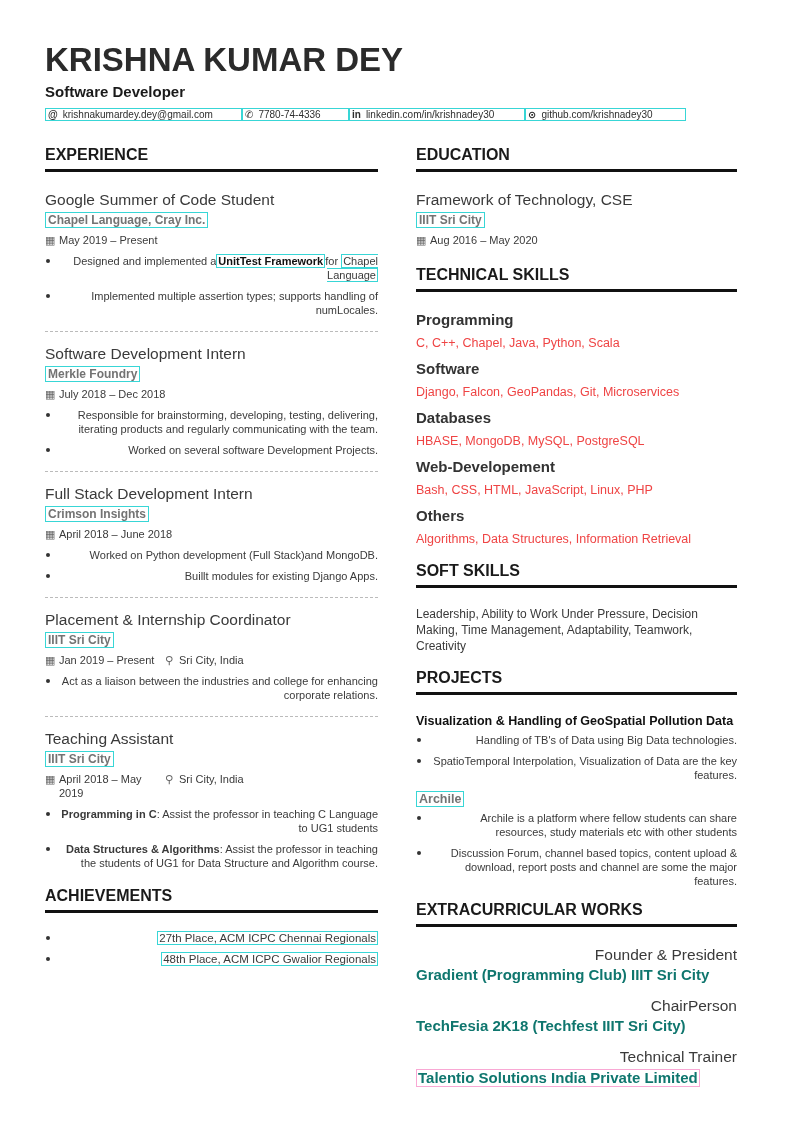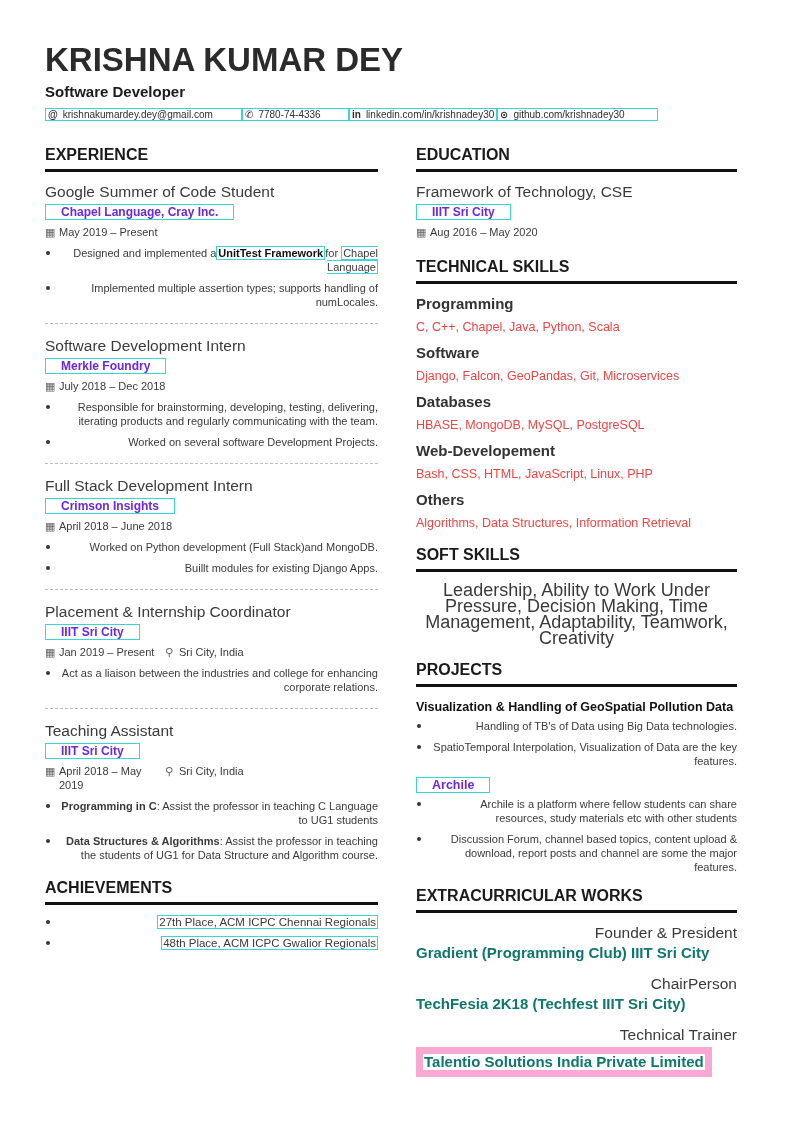--- a/index.html
+++ b/index.html
@@ -7,55 +7,55 @@
   body { font-family: "Liberation Sans", "DejaVu Sans", sans-serif; color: #2e2e2e; position: relative; overflow: hidden; }
   .header { position: absolute; left: 45px; top: 38px; width: 700px; }
   .name { font-size: 33px; font-weight: bold; color: #2b2b2b; letter-spacing: 0px; line-height: 44px; }
   .tagline { font-size: 15px; font-weight: bold; color: #1a1a1a; margin-top: 0px; line-height: 20px; }
   .contacts { display: flex; margin-top: 6px; height: 14px; }
   .contact { font-size: 10px; color: #2e2e2e; border: 1px solid #38d6d6; height: 13px; line-height: 11px; padding: 0 2px; display: flex; align-items: center; gap: 5px; }
   .contact .ic { font-size: 10px; font-weight: bold; }
   .col { position: absolute; top: 145px; }
   .col-left { left: 45px; width: 333px; }
   .col-right { left: 416px; width: 321px; }
-  .sec-title { font-size: 16px; font-weight: bold; color: #1a1a1a; line-height: 20px; padding-bottom: 4px; border-bottom: 3px solid #111; margin-bottom: 10px; }
+  .sec-title { font-size: 16px; font-weight: bold; color: #1a1a1a; line-height: 20px; padding-bottom: 4px; border-bottom: 3px solid #111; margin-bottom: 18px; }
   .entry-title { font-size: 15.5px; color: #3a3a3a; line-height: 20px; }
-  .company { display: inline-block; font-size: 12px; font-weight: bold; color: #6d28d9; border: 1px solid #38d6d6; padding: 0 15px; line-height: 14px; margin-top: 1px; }
+  .company { display: inline-block; font-size: 12px; font-weight: bold; color: #737373; border: 1px solid #38d6d6; padding: 0 2px; line-height: 14px; margin-top: 1px; }
   .meta { font-size: 11px; color: #3a3a3a; line-height: 14px; margin-top: 5px; display: flex; gap: 0; }
   .meta .ic { display: inline-block; width: 14px; color: #666; font-size: 11px; }
   ul.bul { list-style: none; margin-top: 7px; text-align: right; }
   ul.bul li { position: relative; padding-left: 12px; font-size: 11px; line-height: 14px; color: #3a3a3a; margin-bottom: 7px; }
   ul.bul li::before { content: ""; position: absolute; left: 1px; top: 5px; width: 4px; height: 4px; border-radius: 50%; background: #333; }
   .lnk { border: 1px solid #38d6d6; padding: 0 1px; }
   .lnk.b { font-weight: bold; color: #111; }
   .divider { border-top: 1px dashed #bbb; margin: 14px 0 12px 0; }
   .skill-h { font-size: 15px; font-weight: bold; color: #333; line-height: 20px; margin-top: 8px; }
   .skill-v { font-size: 12.5px; color: #ef4444; line-height: 16px; margin-top: 5px; }
-  .soft { font-size: 18px; color: #3a3a3a; line-height: 16px; text-align: center; }
+  .soft { font-size: 12px; color: #3a3a3a; line-height: 16px; }
   .proj-title { font-size: 12.5px; font-weight: bold; color: #111; line-height: 16px; margin-top: 14px; }
   .ex-title { font-size: 15.5px; color: #3a3a3a; line-height: 20px; margin-top: 12px; text-align: right; }
   .ex-org { font-size: 15px; font-weight: bold; color: #0f766e; line-height: 16px; margin-top: 2px; display: inline-block; }
-  .ex-org.boxed { border: 7px solid #f9a8d4; padding: 0 1px; }
+  .ex-org.boxed { border: 1px solid #f9a8d4; padding: 0 1px; }
 </style>
 </head>
 <body>
 
 <div class="header">
   <div class="name">KRISHNA KUMAR DEY</div>
   <div class="tagline">Software Developer</div>
   <div class="contacts">
     <a class="contact" style="width:197px">
         <span class="ic">@</span>
         <span>krishnakumardey.dey@gmail.com</span>
       </a>
     <a class="contact" style="width:107px">
         <span class="ic">✆</span>
         <span>7780-74-4336</span>
       </a>
-    <a class="contact" style="width:148px">
+    <a class="contact" style="width:176px">
         <span class="ic">in</span>
         <span>linkedin.com/in/krishnadey30</span>
       </a>
     <a class="contact" style="width:161px">
         <span class="ic">⊙</span>
         <span>github.com/krishnadey30</span>
       </a>
   </div>
 </div>
 

